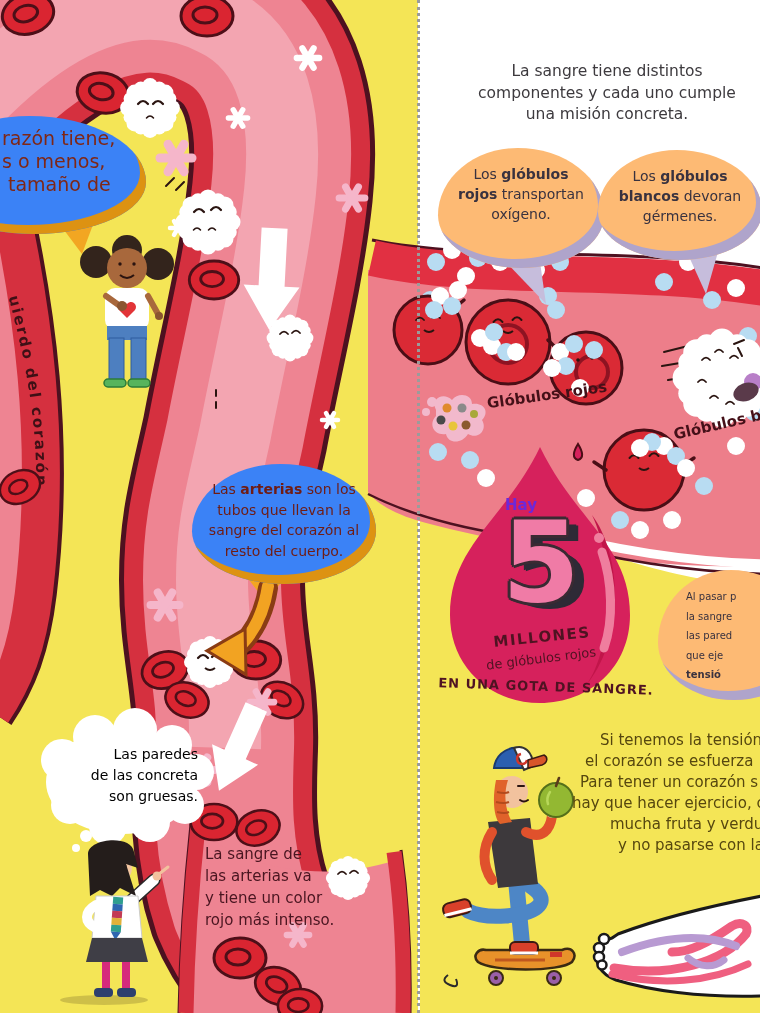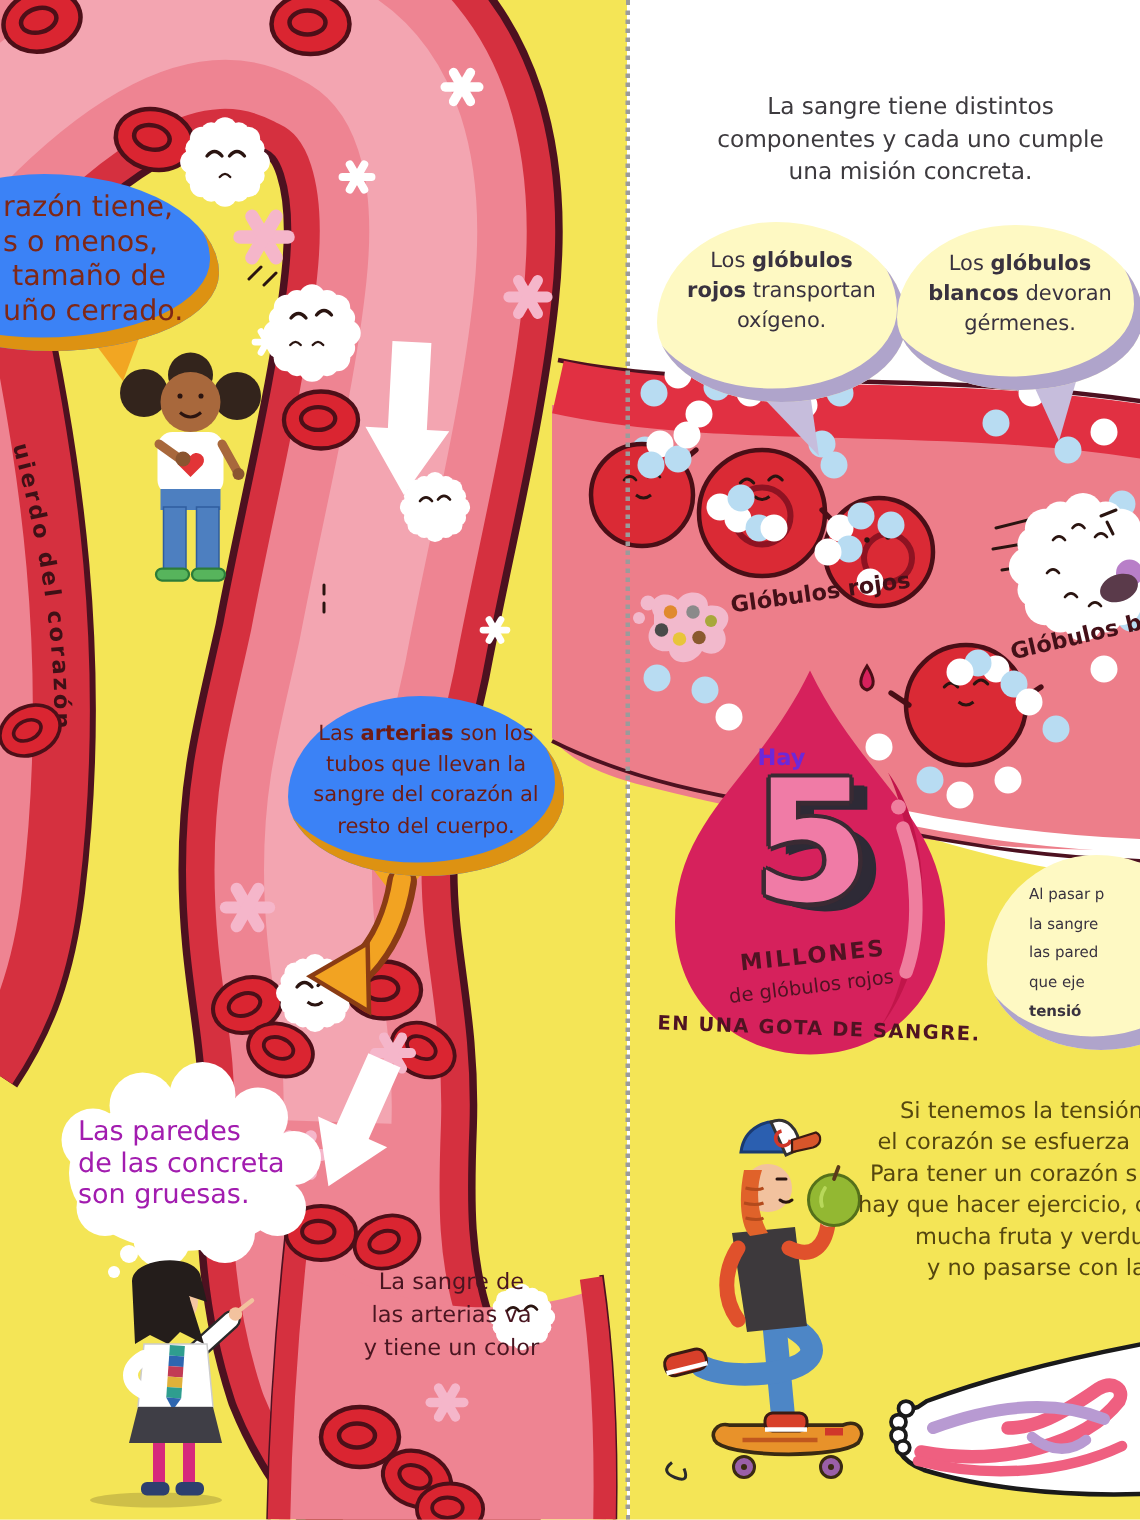--- a/index.html
+++ b/index.html
@@ -5,21 +5,21 @@
   html,body{margin:0;padding:0;}
   body{width:760px;height:1013px;position:relative;overflow:hidden;background:#fff;
        font-family:"DejaVu Sans",sans-serif;-webkit-font-smoothing:antialiased;}
   #art{position:absolute;left:0;top:0;z-index:0;}
   #gutter{position:absolute;left:417px;top:0;height:1013px;width:0;
           border-left:3px dotted #9b9b9b;z-index:2;}
   .txt{position:absolute;z-index:3;}
   .line{white-space:nowrap;}
   .b{font-weight:700;}
   .blob{position:absolute;z-index:3;border-radius:48% 52% 50% 50%/56% 56% 44% 44%;}
-  .purple{background:#fef9c3;box-shadow:inset -6px -9px 0 #afa4cb;}
+  .purple{background:#fdba74;box-shadow:inset -6px -9px 0 #afa4cb;}
   .orange{background:#3b82f6;box-shadow:inset -6px -9px 0 #dd9212;}
 
   #intro{left:448px;top:61px;width:318px;text-align:center;font-size:15.5px;
          line-height:21.5px;color:#3d3a3e;}
   #heart-bubble{left:-78px;top:116px;width:224px;height:118px;}
   #heart-text{left:2px;top:127px;width:150px;font-size:19px;line-height:23px;color:#7f2716;}
   #heart-text .line:nth-child(3){padding-left:6px;}
 
   #rojos-bubble{left:438px;top:148px;width:166px;height:120px;}
   #blancos-bubble{left:598px;top:150px;width:164px;height:110px;}
@@ -28,23 +28,23 @@
 
   #label-rojos{left:462px;top:386px;width:170px;text-align:center;font-size:15px;
                font-weight:700;color:#441018;transform:rotate(-8deg);}
   #label-blancos{left:672px;top:410px;width:140px;font-size:15px;font-weight:700;
                color:#441018;transform:rotate(-13deg);}
 
   #arterias-bubble{left:192px;top:464px;width:184px;height:120px;}
   #arterias-text{position:absolute;left:10px;right:10px;top:15px;text-align:center;
                  font-size:14px;line-height:20.5px;color:#6f1c14;}
 
-  #thought-text{left:52px;top:744px;width:146px;text-align:left;font-size:18px;
-                line-height:21px;color:#a21caf;}
-  #artery-caption{left:205px;top:843px;width:192px;text-align:center;font-size:15px;
+  #thought-text{left:52px;top:744px;width:146px;text-align:right;font-size:14px;
+                line-height:21px;color:#000000;}
+  #artery-caption{left:205px;top:843px;width:192px;text-align:left;font-size:15px;
                 line-height:22px;color:#491520;}
 
   #drop-hay{left:505px;top:496px;width:70px;font-size:15px;
             font-weight:700;color:#6d28d9;}
   #drop-number{left:478px;top:506px;width:126px;text-align:center;font-size:112px;
             line-height:1;font-weight:700;color:#f07ba6;
             text-shadow:3px 0 0 #3a2a33,-3px 0 0 #3a2a33,0 3px 0 #3a2a33,0 -3px 0 #3a2a33,
               2px 2px #3a2a33,-2px 2px #3a2a33,2px -2px #3a2a33,-2px -2px #3a2a33,
               10px 5px 0 #2e2a36,12px 6px 0 #2e2a36;}
   #drop-millones{left:482px;top:628px;width:120px;text-align:center;font-size:15px;
@@ -442,21 +442,20 @@
   </g>
 </svg>
 
 <div id="gutter"></div>
 
 <div class="blob orange" id="heart-bubble"></div>
 <div class="txt" id="heart-text">
   <div class="line">razón tiene,</div>
   <div class="line">s o menos,</div>
   <div class="line">tamaño de</div>
-  <div class="line">uño cerrado.</div>
 </div>
 
 <div class="txt" id="intro">
   <div class="line">La sangre tiene distintos</div>
   <div class="line">componentes y cada uno cumple</div>
   <div class="line">una misión concreta.</div>
 </div>
 
 <div class="blob purple" id="rojos-bubble">
   <div class="pb-text"><span>Los </span><span class="b">glóbulos rojos</span><span> transportan oxígeno.</span></div>
@@ -475,20 +474,21 @@
 <div class="txt" id="thought-text">
   <div class="line">Las paredes</div>
   <div class="line">de las concreta</div>
   <div class="line">son gruesas.</div>
 </div>
 
 <div class="txt" id="artery-caption">
   <div class="line">La sangre de</div>
   <div class="line">las arterias va</div>
   <div class="line">y tiene un color</div>
+  <div class="line">rojo más intenso.</div>
 </div>
 
 <div class="txt" id="drop-hay">Hay</div>
 <div class="txt" id="drop-number">5</div>
 <div class="txt" id="drop-millones">MILLONES</div>
 <div class="txt" id="drop-de">de glóbulos rojos</div>
 <div class="txt" id="drop-caption">EN UNA GOTA DE SANGRE.</div>
 
 <div class="blob purple" id="tension-bubble">
   <div id="tension-text">

